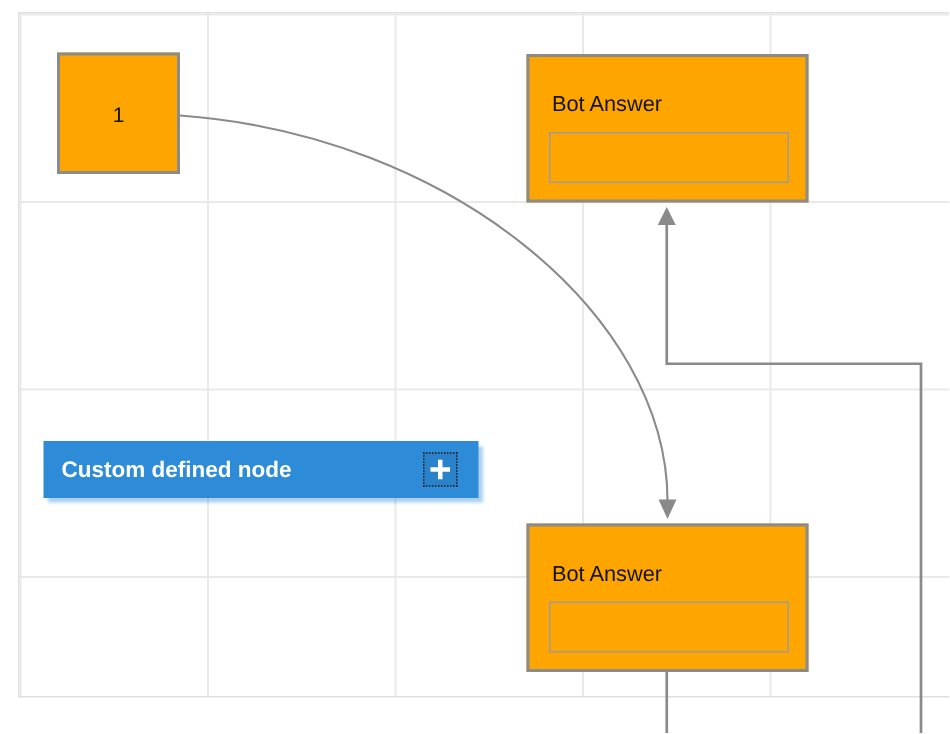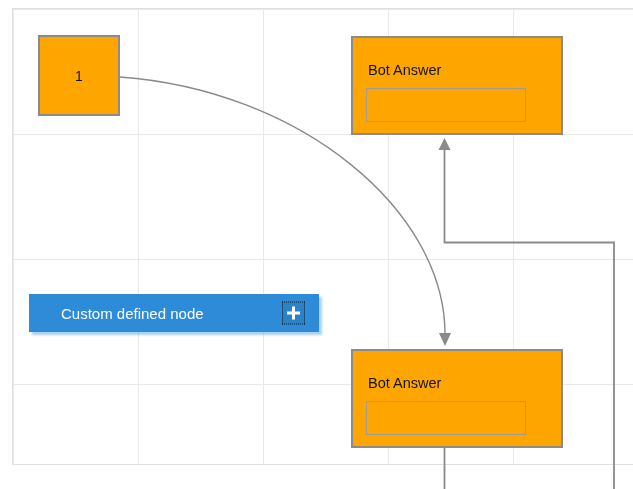--- a/index.html
+++ b/index.html
@@ -18,34 +18,34 @@
   }
   
   #wires{position:absolute;left:0;top:0;width:633px;height:489px;pointer-events:none;}
   #wires path,#wires polygon{pointer-events:auto;}
   
   .node{position:absolute;box-sizing:border-box;}
   .orange{background:#FFA500;border:2px solid #8b8b8b;}
   #square-node{left:38px;top:35px;width:82px;height:81px;
     display:flex;align-items:center;justify-content:center;
     font-size:14px;color:#111;}
-  .bot-box{left:351px;width:212px;height:99px;color:#111;}
+  .bot-box{left:351px;width:188px;height:99px;color:#111;}
   #bot-top{top:36px;}
   #bot-bottom{top:349px;}
   .bot-title{position:absolute;left:15px;top:24px;font-size:14.5px;color:#141414;}
   .bot-input{position:absolute;left:13px;top:50px;width:160px;height:34px;
     border:1.5px solid #9c9c9c;box-sizing:border-box;background:transparent;
     font-size:13px;color:#141414;}
   
   #custom-node{
     left:29px;top:294px;width:290px;height:38px;background:#2D8BD8;
     box-shadow:3px 3px 2px rgba(45,139,216,0.40);
     display:flex;align-items:center;color:#ffffff;font-size:15px;
   }
-  #custom-node .label{padding-left:32px;}
+  #custom-node .label{padding-left:12px;font-weight:bold;}
   #plus-port{
     position:absolute;right:14px;top:50%;transform:translateY(-50%);
     width:21px;height:21px;border:1px dotted #1b1b1b;background:rgba(0,0,0,0.06);
   }
   #plus-port .h,#plus-port .v{position:absolute;background:#ffffff;}
   #plus-port .h{left:4px;top:9px;width:13px;height:3px;}
   #plus-port .v{left:9px;top:4px;width:3px;height:13px;}
 </style>
 </head>
 <body>

